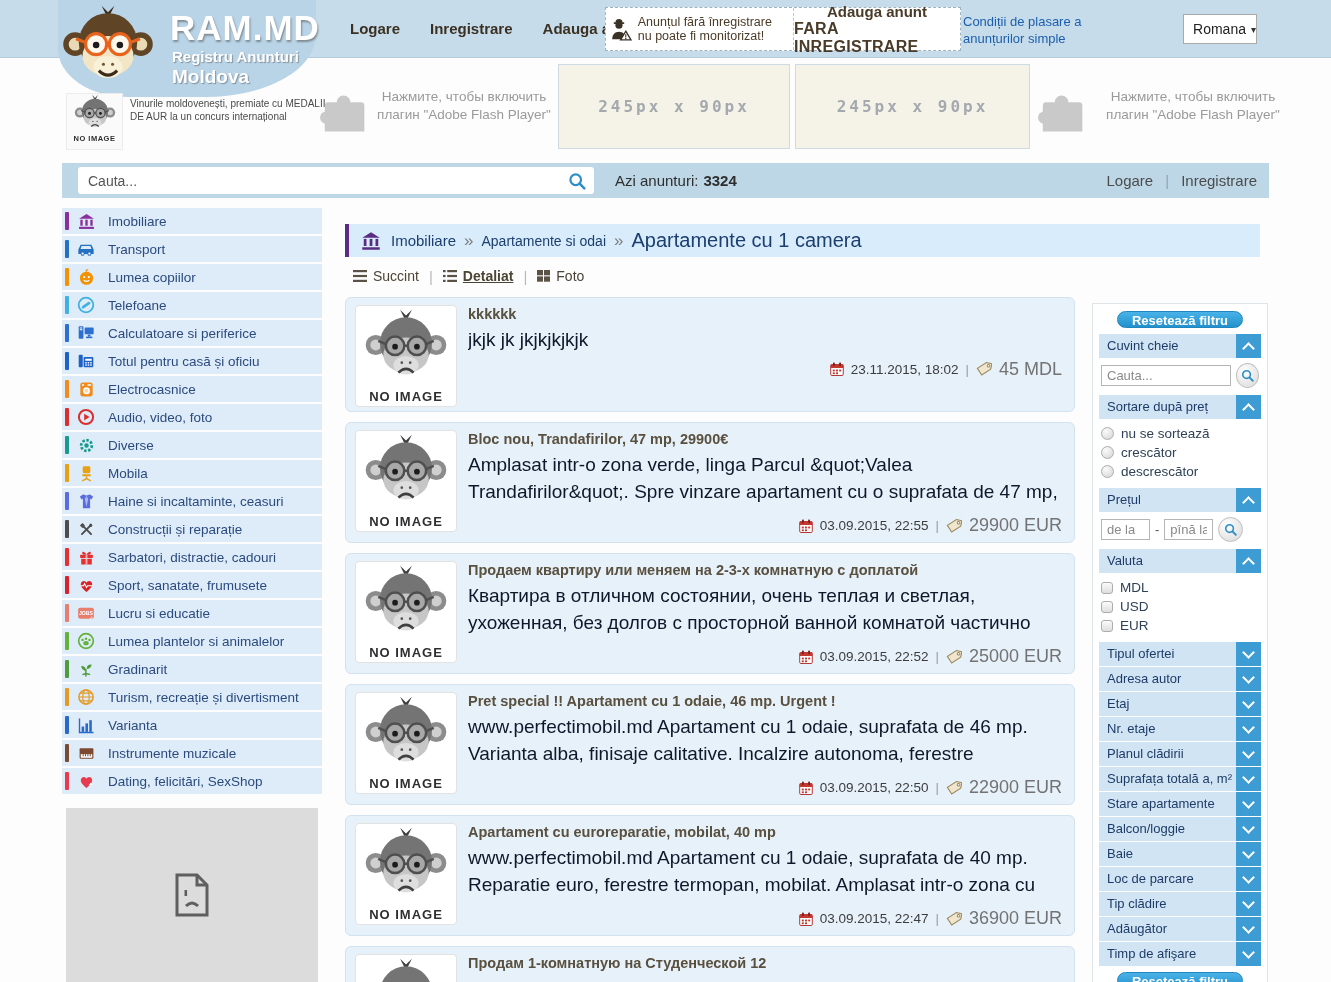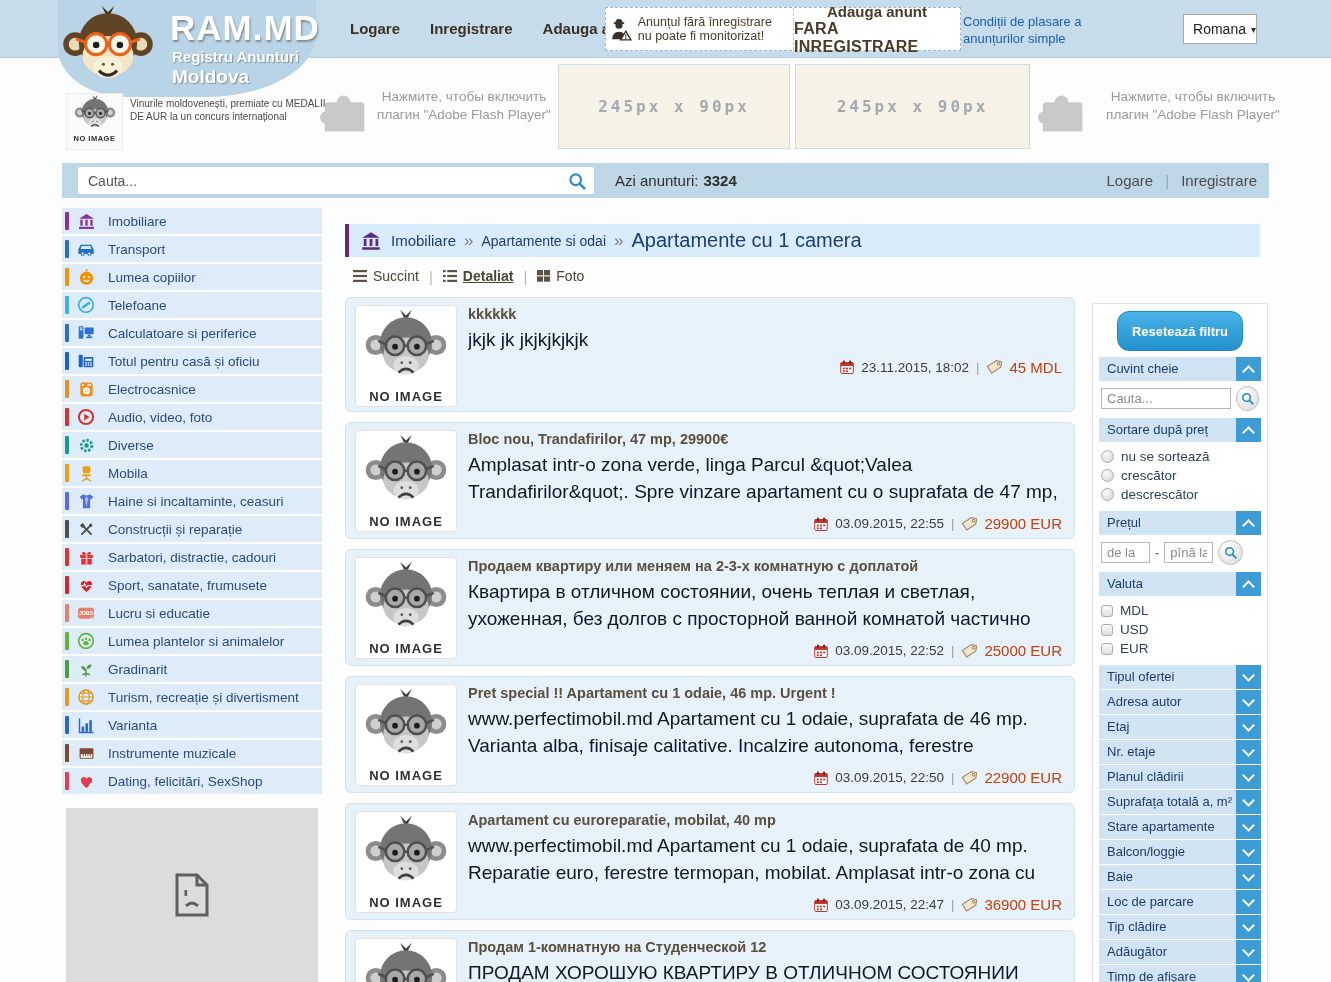--- a/index.html
+++ b/index.html
@@ -80,25 +80,25 @@
   #listings{position:absolute;left:345px;top:297px;width:730px}
   .card{position:relative;box-sizing:border-box;min-height:115px;margin-bottom:10px;background:#e7f1fa;border:1px solid #d2e2ef;border-radius:6px;padding:8px 12px 6px 122px;cursor:pointer}
   .thumb{position:absolute;left:9px;top:7px;width:100px;height:100px;background:#fff;border:1px solid #e2e2e2;border-radius:4px;overflow:hidden}
   .thumb svg{display:block;margin:2px auto 0}
   .thumb .noimg{position:absolute;left:0;right:0;bottom:2px;text-align:center;font-size:13px;font-weight:bold;color:#2f2f2f;letter-spacing:1px}
   .card .title{font-size:14.5px;font-weight:bold;color:#59503f;margin-bottom:5px}
   .card .desc{font-size:19px;color:#0f172a;line-height:1.42;max-height:58px;overflow:hidden}
   .card .meta{margin-top:5px;display:flex;align-items:center;justify-content:flex-end;gap:7px}
   .card .date{font-size:13.5px;color:#3c3c3c}
   .card .m-dv{color:#9a9a9a;font-size:13px}
-  .card .price{font-size:15px;color:#c2410c}
+  .card .price{font-size:18px;color:#737373}
 
   
   #filter-panel{position:absolute;left:1092px;top:303px;width:176px;bottom:-60px;background:#fff;border:1px solid #dfe4e8;box-sizing:border-box;padding:7px 6px;overflow:hidden}
-  .reset-btn{display:block;margin:0 auto 6px;width:126px;height:40px;background:linear-gradient(#49b2e8,#2391cc);border:1px solid #1f86c0;border-radius:12px;color:#fff;font-weight:bold;font-size:13px;cursor:pointer;font-family:inherit}
+  .reset-btn{display:block;margin:0 auto 6px;width:126px;height:17px;background:linear-gradient(#49b2e8,#2391cc);border:1px solid #1f86c0;border-radius:12px;color:#fff;font-weight:bold;font-size:13px;cursor:pointer;font-family:inherit}
   .fsec{margin-bottom:4px}
   .fsec.tight{margin-bottom:1px}
   .fsec-h{position:relative;height:24px;background:#d0e4f3;cursor:pointer}
   .fsec-h .lbl{margin-left:8px;line-height:24px;font-size:13px;color:#1e3c68;white-space:nowrap}
   .fsec-h .arr{position:absolute;right:0;top:0;width:25px;height:24px;background:#3d9cd3}
   .chev{position:absolute;left:8px;width:7px;height:7px;border-left:2px solid #fff;border-bottom:2px solid #fff}
   .chev.up{top:10px;transform:rotate(135deg)}
   .chev.down{top:6px;transform:rotate(-45deg)}
   .fsec-b{padding:5px 2px 3px}
   .frow{display:flex;align-items:center;gap:5px}

